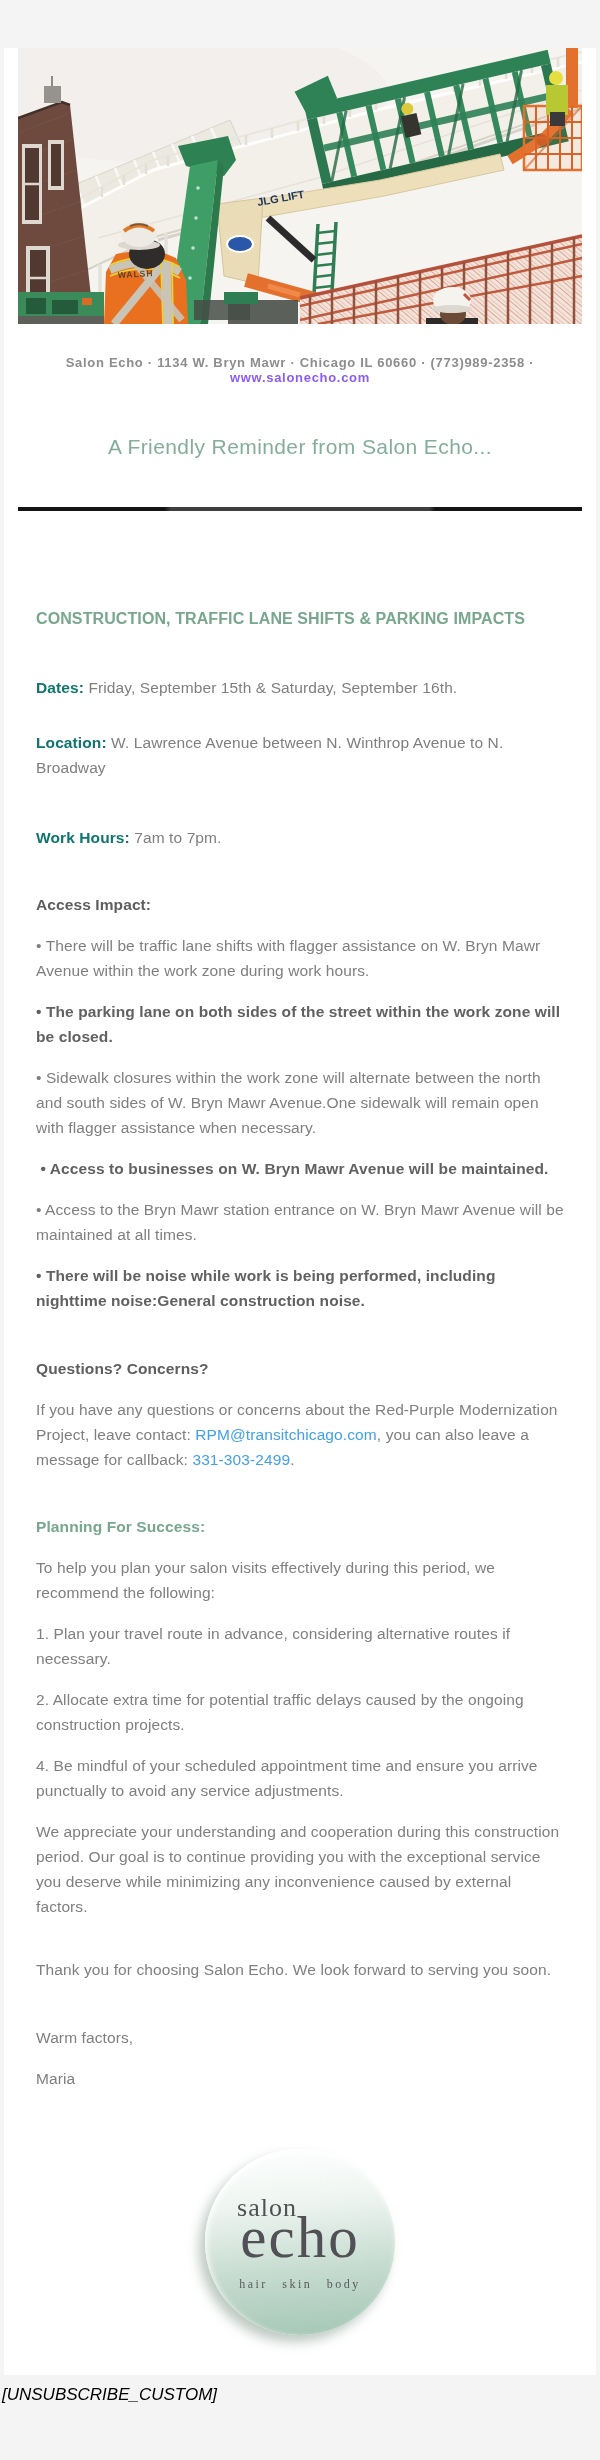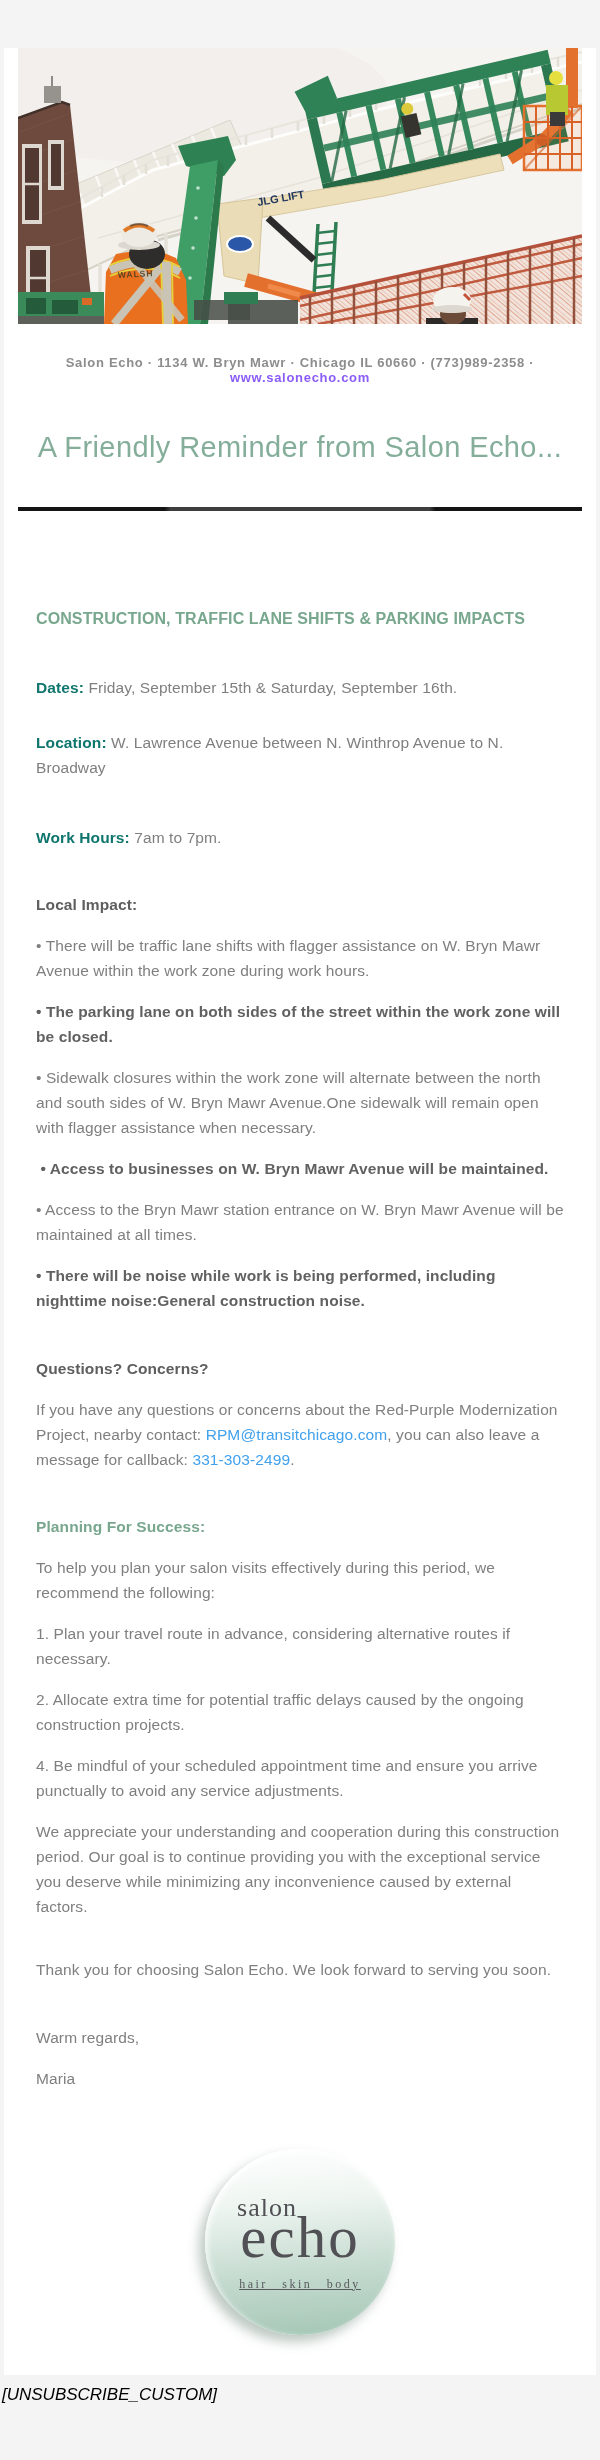--- a/index.html
+++ b/index.html
@@ -17,21 +17,21 @@
 
   .address{
     margin-top:31px; text-align:center;
     font-size:13px; font-weight:700; letter-spacing:.7px;
     color:#8d8d8d; line-height:15px;
   }
   .address .site{ color:#8b5cf6; }
 
   .title{
     margin-top:45px; text-align:center;
-    font-size:29px; font-weight:400; letter-spacing:.4px;
+    font-size:21px; font-weight:400; letter-spacing:.4px;
     color:#84ae9a; line-height:34px;
   }
 
   .divider{
     margin:43px 14px 0; height:4px;
     background:linear-gradient(90deg,#141414 0%,#141414 26%,#3e3e3e 27%,#3e3e3e 73%,#141414 74%,#141414 100%);
   }
 
   .content{ padding:0 16px; }
   .content p{ margin:16px; font-size:15.5px; line-height:25px; color:#7f7f7f; letter-spacing:.1px; }
@@ -66,21 +66,21 @@
   .logo-row{ margin-top:58px; display:flex; justify-content:center; }
   .logo-circle{
     width:190px; height:186px; border-radius:50%;
     background:linear-gradient(175deg,#ffffff 0%,#eef5f1 30%,#c2d9cd 68%,#a3c6b4 100%);
     box-shadow:-6px 7px 12px rgba(110,135,122,.45), inset 2px 3px 6px rgba(255,255,255,.9);
     display:flex; flex-direction:column; align-items:center; justify-content:center;
     font-family:"Liberation Serif", serif; color:#515155;
   }
   .logo-salon{ font-size:26px; letter-spacing:1px; transform:translateX(-33px); margin-bottom:-15px; }
   .logo-echo{ font-size:59px; letter-spacing:2px; line-height:1; }
-  .logo-tag{ font-size:12px; letter-spacing:2.5px; word-spacing:9px; margin-top:10px; color:#5a5a5e;text-decoration:underline; }
+  .logo-tag{ font-size:12px; letter-spacing:2.5px; word-spacing:9px; margin-top:10px; color:#5a5a5e; }
 
   .unsubscribe{
     margin:10px 0 0 2px; font-size:17px; color:#000; line-height:20px;font-style:italic;
   }
 </style>
 </head>
 <body>
 
 <div class="card">
 
@@ -237,44 +237,44 @@
   <div class="content">
 
     <p class="sec-heading">CONSTRUCTION, TRAFFIC LANE SHIFTS &amp; PARKING IMPACTS</p>
 
     <p class="mt47"><strong>Dates:</strong><span> Friday, September 15th &amp; Saturday, September 16th.</span></p>
 
     <p class="mt30"><strong>Location:</strong><span> W. Lawrence Avenue between N. Winthrop Avenue to N. Broadway</span></p>
 
     <p class="mt45"><strong>Work Hours:</strong><span> 7am to 7pm.</span></p>
 
-    <p class="gray-heading mt42">Local Impact:</p>
+    <p class="gray-heading mt42">Access Impact:</p>
 
     <p class="bullet mt11">• There will be traffic lane shifts with flagger assistance on W. Bryn Mawr Avenue within the work zone during work hours.</p>
     <p class="bullet b-bold mt8">• The parking lane on both sides of the street within the work zone will be closed.</p>
     <p class="bullet mt8">• Sidewalk closures within the work zone will alternate between the north and south sides of W. Bryn Mawr Avenue.One sidewalk will remain open with flagger assistance when necessary.</p>
     <p class="bullet b-bold mt8"> • Access to businesses on W. Bryn Mawr Avenue will be maintained.</p>
     <p class="bullet mt8">• Access to the Bryn Mawr station entrance on W. Bryn Mawr Avenue will be maintained at all times.</p>
     <p class="bullet b-bold mt8">• There will be noise while work is being performed, including nighttime noise:General construction noise.</p>
 
     <p class="gray-heading mt43">Questions? Concerns?</p>
 
-    <p class="mt10"><span>If you have any questions or concerns about the Red-Purple Modernization Project, nearby contact: </span><span class="link">RPM@transitchicago.com</span><span>, you can also leave a message for callback: </span><span class="link">331-303-2499</span><span>.</span></p>
+    <p class="mt10"><span>If you have any questions or concerns about the Red-Purple Modernization Project, leave contact: </span><span class="link">RPM@transitchicago.com</span><span>, you can also leave a message for callback: </span><span class="link">331-303-2499</span><span>.</span></p>
 
     <p class="green-heading mt42">Planning For Success:</p>
 
     <p class="mt10">To help you plan your salon visits effectively during this period, we recommend the following:</p>
     <p class="mt8">1. Plan your travel route in advance, considering alternative routes if necessary.</p>
     <p class="mt8">2. Allocate extra time for potential traffic delays caused by the ongoing construction projects.</p>
     <p class="mt8">4. Be mindful of your scheduled appointment time and ensure you arrive punctually to avoid any service adjustments.</p>
     <p class="mt8">We appreciate your understanding and cooperation during this construction period. Our goal is to continue providing you with the exceptional service you deserve while minimizing any inconvenience caused by external factors.</p>
 
     <p class="mt38">Thank you for choosing Salon Echo. We look forward to serving you soon.</p>
 
-    <p class="mt43">Warm regards,</p>
+    <p class="mt43">Warm factors,</p>
     <p class="mt6">Maria</p>
   </div>
 
   <div class="logo-row">
     <div class="logo-circle">
       <div class="logo-salon">salon</div>
       <div class="logo-echo">echo</div>
       <div class="logo-tag">hair skin body</div>
     </div>
   </div>

